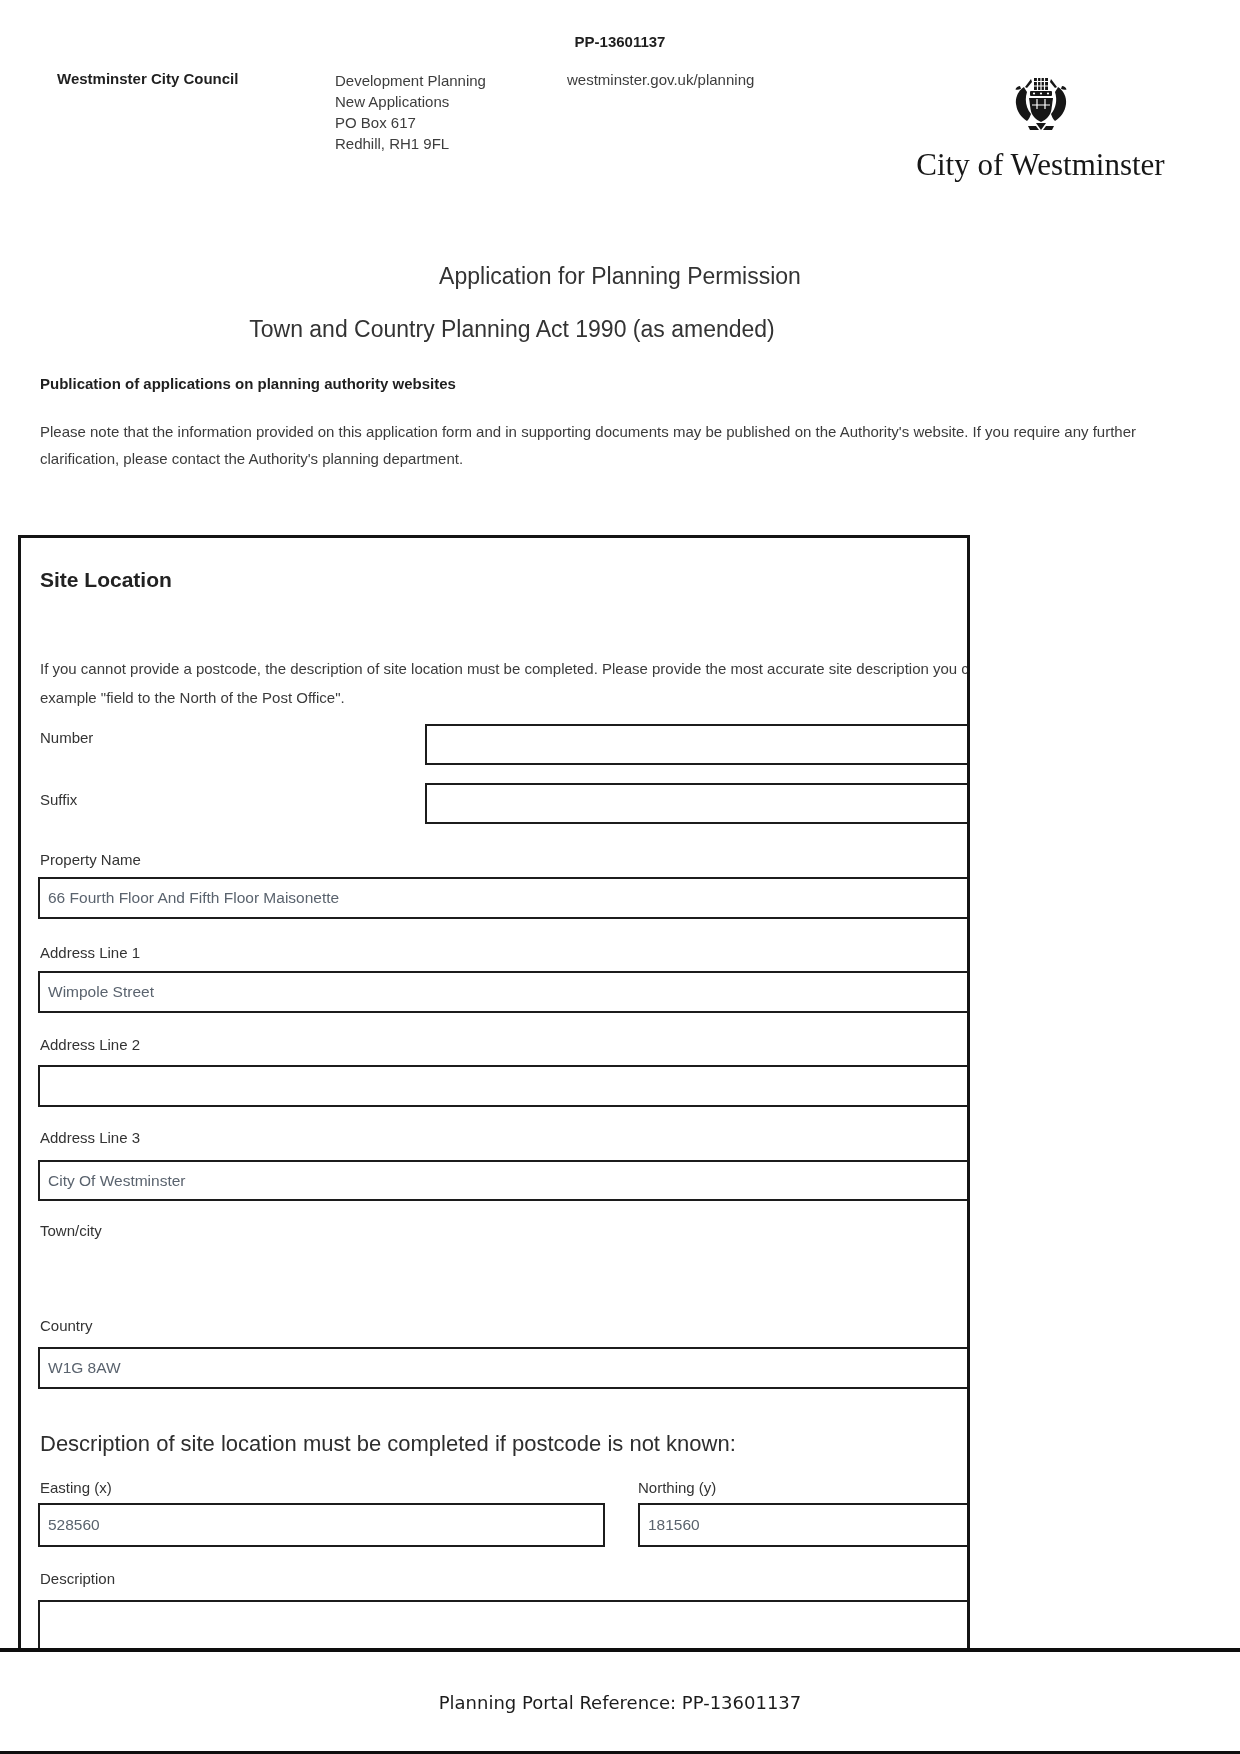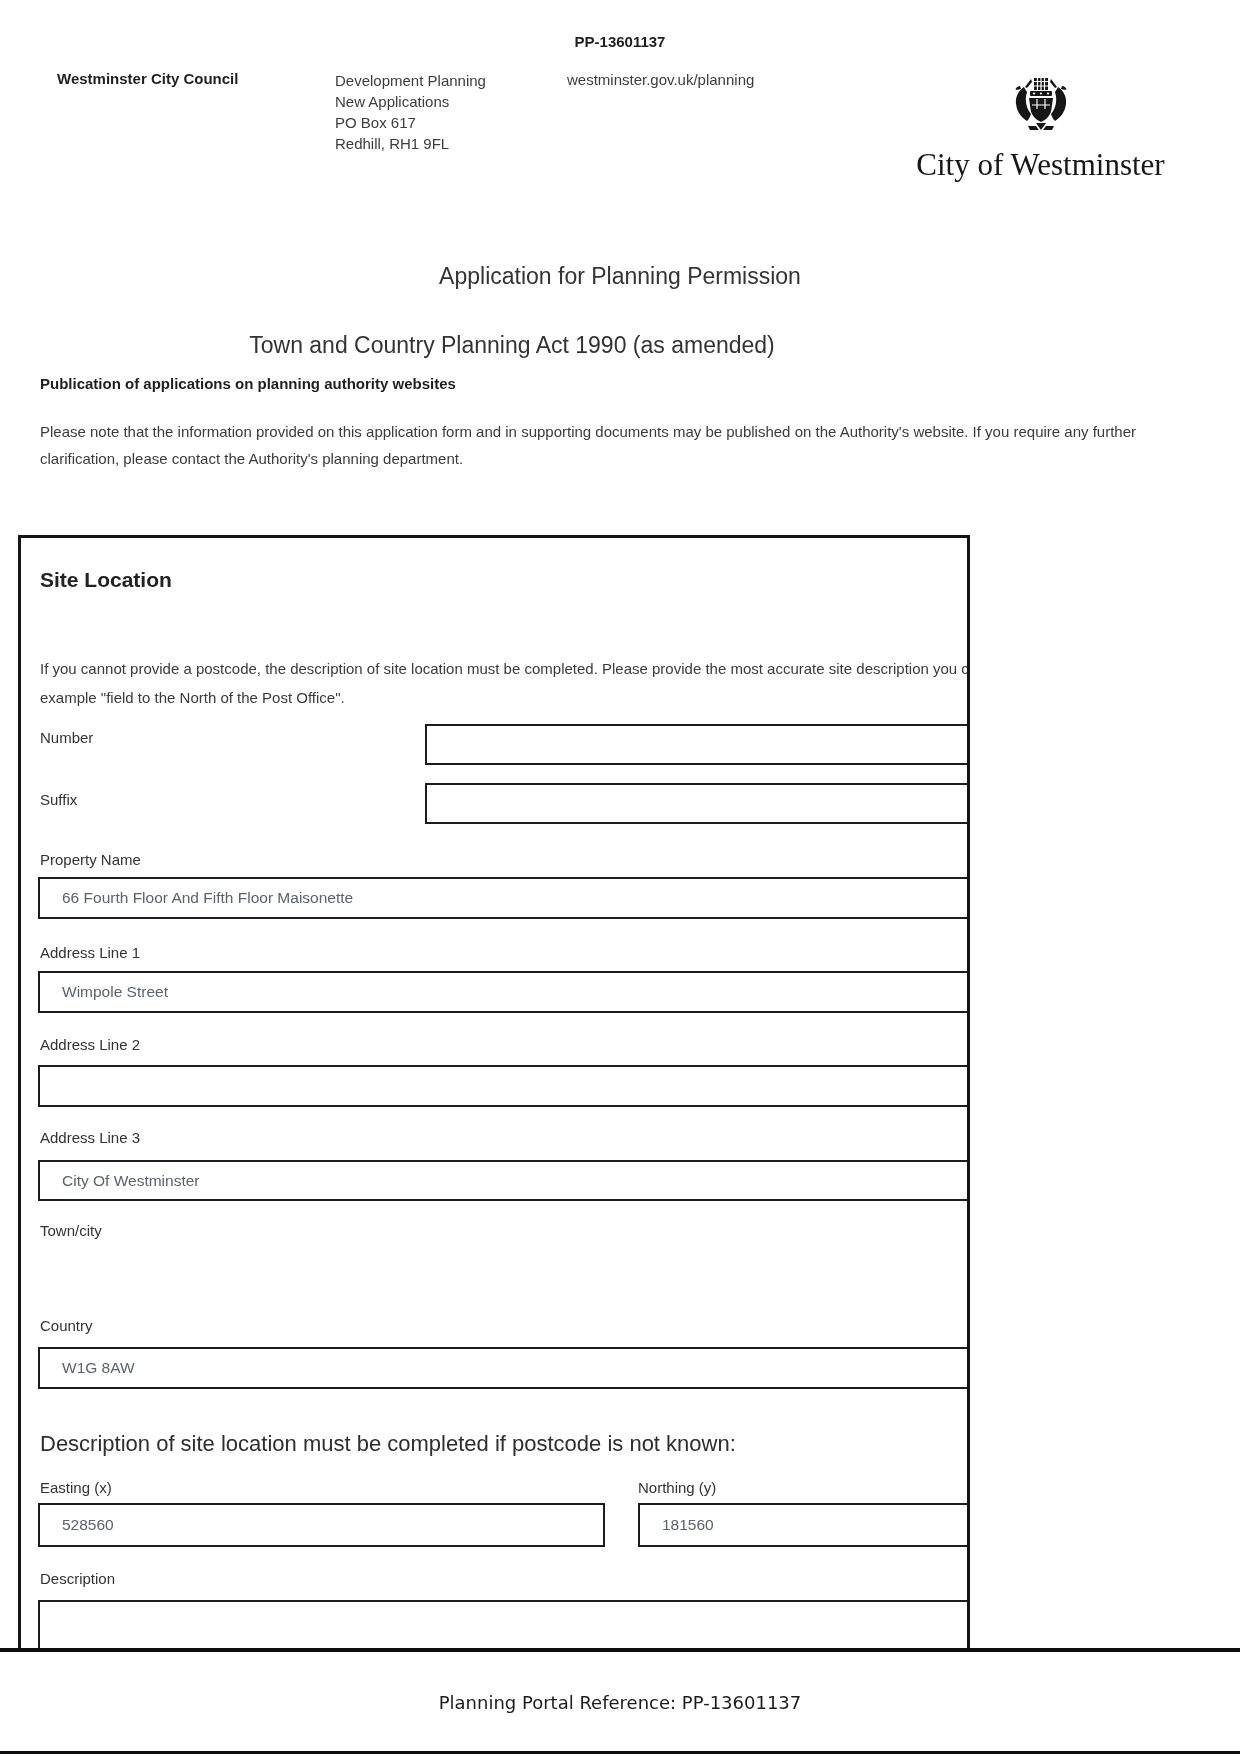--- a/index.html
+++ b/index.html
@@ -11,34 +11,34 @@
   .ref-top{position:absolute;top:33px;left:0;width:1240px;text-align:center;
     font-size:15px;font-weight:bold;color:#1f1f1f;}
   .council{position:absolute;top:70px;left:57px;font-size:15px;font-weight:bold;color:#1f1f1f;}
   .dept{position:absolute;top:70px;left:335px;font-size:15px;line-height:21px;color:#3d3d3d;}
   .url{position:absolute;top:71px;left:567px;font-size:15px;color:#3d3d3d;}
   .logo{position:absolute;top:78px;left:893px;width:295px;text-align:center;}
   .logo svg{display:block;margin:0 auto;width:60px;height:62px;}
   .logo-text{margin-top:7px;font-family:"Liberation Serif",serif;font-size:31px;color:#171717;white-space:nowrap;}
   
   .title1{position:absolute;top:263px;left:0;width:1240px;text-align:center;font-size:23px;color:#333;}
-  .title2{position:absolute;top:332px;left:0;width:1024px;text-align:center;font-size:23px;color:#333;}
+  .title2{position:absolute;top:316px;left:0;width:1024px;text-align:center;font-size:23px;color:#333;}
   .pub-head{position:absolute;top:375px;left:40px;font-size:15px;font-weight:bold;color:#1f1f1f;}
   .pub-body{position:absolute;top:418px;left:40px;width:1166px;font-size:15px;line-height:27px;color:#3b3b3b;}
   
   .site-box{position:absolute;top:535px;left:18px;width:952px;height:1113px;
     border:3px solid #141414;border-bottom:none;box-sizing:border-box;overflow:hidden;}
   .site-box h2{position:absolute;top:30px;left:19px;margin:0;font-size:21px;font-weight:bold;color:#222;}
   .disclaimer{position:absolute;top:75px;left:19px;margin:0;font-size:15px;color:#3b3b3b;}
   .disclaimer b{color:#1f1f1f;}
   .intro{position:absolute;top:116px;left:19px;width:1156px;margin:0;font-size:15px;line-height:29px;color:#3b3b3b;}
   .f-label{position:absolute;left:19px;font-size:15px;color:#333;}
   .f-input{position:absolute;border:2px solid #1c1c1c;background:#fff;box-sizing:border-box;
     font-family:"Liberation Sans",sans-serif;font-size:15.5px;color:#5a636e;
-    padding:0 0 0 22px;outline:none;}
+    padding:0 0 0 8px;outline:none;}
   .f-input.full{left:17px;width:1162px;height:42px;}
   .f-input.right{left:404px;width:772px;height:41px;}
   .f-input.easting{left:17px;width:567px;height:44px;}
   .f-input.northing{left:617px;width:562px;height:44px;}
   .f-input.descbox{left:17px;width:1162px;height:62px;}
   .desc-heading{position:absolute;top:893px;left:19px;margin:0;font-size:22px;font-weight:normal;color:#2e2e2e;}
   .n-label{left:617px !important;}
   
   .page-break{position:absolute;top:1648px;left:0;width:1240px;height:4px;background:#0e0e0e;}
   .footer{position:absolute;top:1692px;left:0;width:1240px;text-align:center;

